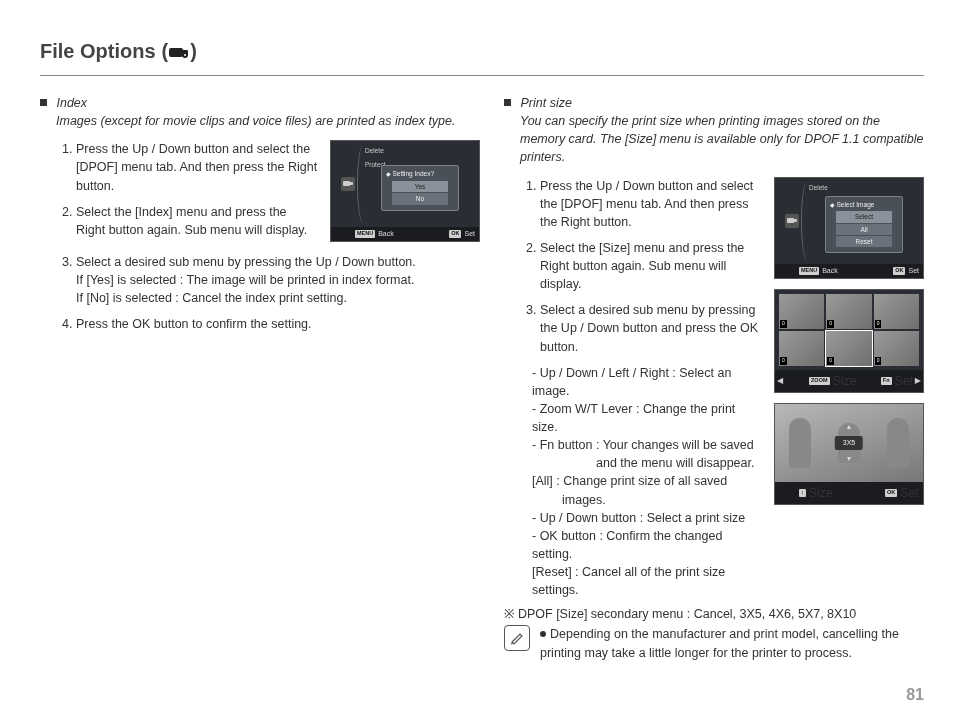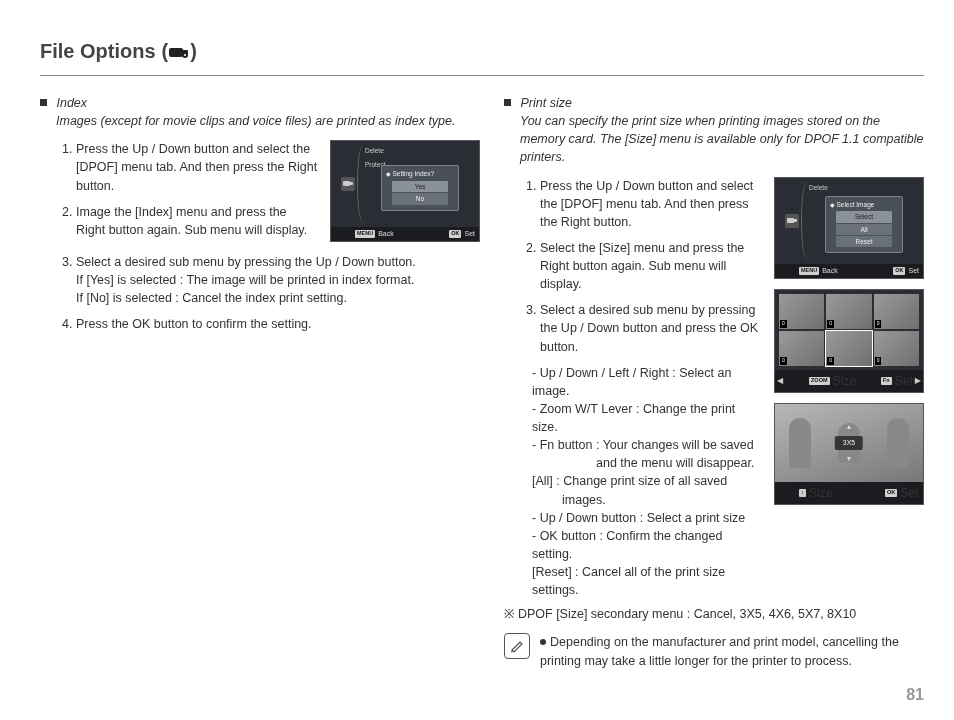--- a/index.html
+++ b/index.html
@@ -172,21 +172,21 @@
   .big-preview .arrows {
     position: absolute;
     left: 50%; transform: translateX(-50%);
     font-size: 8px; color: #ddd;
   }
   .big-preview .arrows.up { top: 22%; }
   .big-preview .arrows.down { bottom: 22%; }
   .note-box {
     display: flex;
     gap: 10px;
-    margin-top: 10px;
+    margin-top: 2px;
     align-items: flex-start;
   }
   .note-icon {
     width: 26px; height: 26px;
     border: 1.5px solid #555;
     border-radius: 4px;
     display: flex;
     align-items: center;
     justify-content: center;
     flex-shrink: 0;
@@ -224,21 +224,21 @@
     <div class="block">
       <span class="sq"></span>
       <span style="font-weight:normal;">Index</span>
       <div class="indent">Images (except for movie clips and voice files) are printed as index type.</div>
     </div>
 
     <div class="row-with-screen">
       <div class="text">
         <ol class="steps" start="1">
           <li>Press the Up / Down button and select the [DPOF] menu tab. And then press the Right button.</li>
-          <li>Image the [Index] menu and press the Right button again. Sub menu will display.</li>
+          <li>Select the [Index] menu and press the Right button again. Sub menu will display.</li>
         </ol>
       </div>
       <div class="screen">
         <div class="screen-body">
           <div class="curve"></div>
           <div class="side-icon">
             <svg width="10" height="8">
                 <rect x="0" y="1" width="7" height="5" rx="1" fill="#ccc"></rect>
                 <rect x="6" y="2" width="4" height="3" rx="1" fill="#ccc"></rect>
               </svg>

